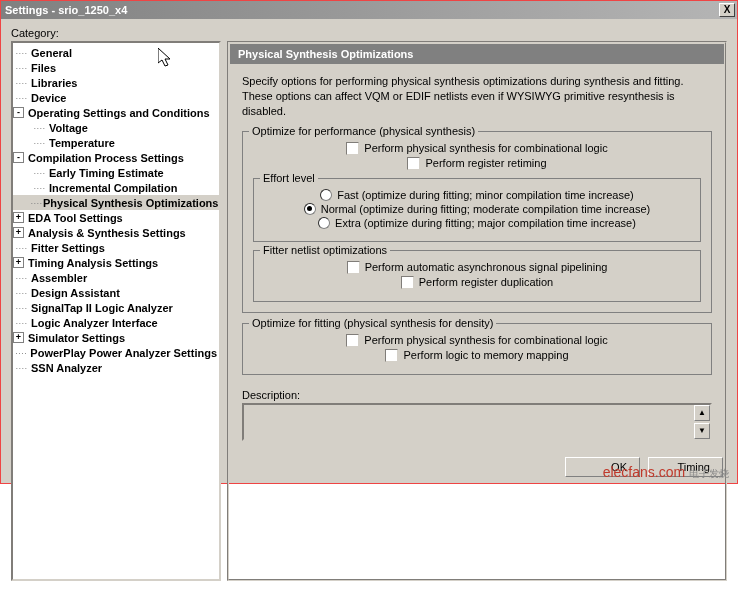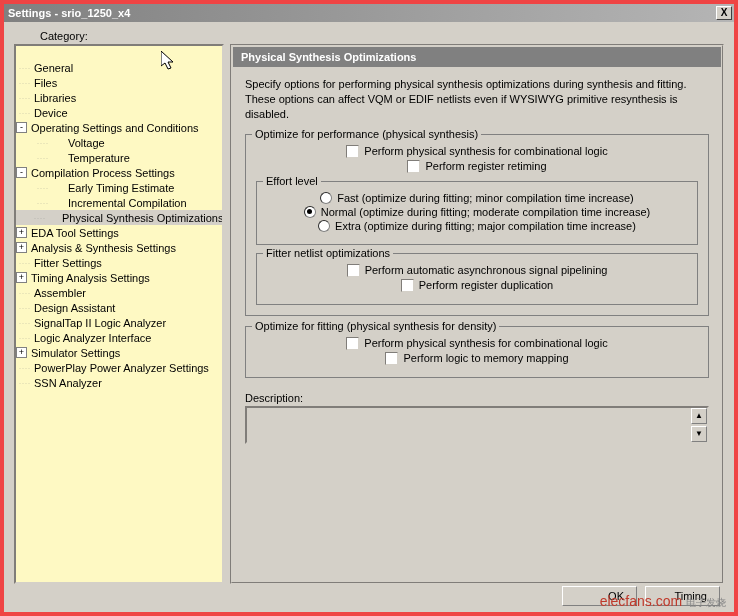--- a/index.html
+++ b/index.html
@@ -1,31 +1,31 @@
 <!DOCTYPE html>
 <html><head>
 <meta charset="utf-8">
 <style>
 * { box-sizing: border-box; margin: 0; padding: 0; }
 body { font-family: Tahoma, Arial, sans-serif; font-size: 11px; background: #fff; width: 738px; height: 616px; overflow: hidden; position: relative; }
-.window { width: 738px; height: 616px; background: #d4d0c8; border: 4px solid #ef4444; position: relative; }
+.window { width: 738px; height: 484px; background: #d4d0c8; border: 1px solid #ef4444; position: relative; }
 .titlebar { height: 18px; background: linear-gradient(90deg, #808080, #b5b5b5); display: flex; align-items: center; padding: 0 2px 0 4px; }
 .titlebar-text { color: #fff; font-weight: bold; font-size: 11px; flex: 1; }
 .close-btn { width: 16px; height: 14px; background: #d4d0c8; border: 1px solid #fff; border-right-color: #404040; border-bottom-color: #404040; font-family: Arial; font-size: 10px; font-weight: bold; text-align: center; line-height: 12px; cursor: pointer; }
 .content { position: absolute; top: 18px; left: 0; right: 0; bottom: 0; padding: 8px 10px; }
-.category-label { font-size: 11px; margin-bottom: 2px; display: block; margin-left: 26px; }
+.category-label { font-size: 11px; margin-bottom: 2px; display: block; }
 .layout { display: flex; gap: 6px; height: 540px; }
-.tree-panel { width: 210px; background: #fef9c3; border: 2px inset #d4d0c8; overflow: auto; padding: 14px 0; }
+.tree-panel { width: 210px; background: #ffffff; border: 2px inset #d4d0c8; overflow: auto; padding: 2px 0; font-weight: bold; }
 .tree-item { padding: 1px 2px; white-space: nowrap; cursor: pointer; display: flex; align-items: center; height: 15px; }
 .tree-item.selected { background: #d4d0c8; }
 .tree-dots { display: inline-block; width: 18px; text-align: center; color: #808080; font-size: 6px; letter-spacing: 1px; }
 .tree-exp { display: inline-block; width: 11px; height: 11px; border: 1px solid #808080; background: #fff; font-size: 9px; line-height: 9px; text-align: center; margin-right: 4px; cursor: pointer; }
 .tree-label { font-size: 11px; }
 .indent-1 { padding-left: 0px; }
-.indent-2 { padding-left: 18px; gap: 16px; }
+.indent-2 { padding-left: 18px; }
 .right-panel { flex: 1; border: 2px groove #d4d0c8; padding: 1px; display: flex; flex-direction: column; }
 .panel-header { background: #808080; color: #fff; font-weight: bold; padding: 4px 8px; font-size: 11px; }
 .panel-body { padding: 10px 12px; flex: 1; overflow: auto; }
 .desc-text { font-size: 11px; margin-bottom: 12px; line-height: 1.35; }
 .fieldset { border: 1px solid #808080; padding: 8px 10px 10px; margin-bottom: 10px; position: relative; }
 .fieldset-legend { position: absolute; top: -7px; left: 6px; background: #d4d0c8; padding: 0 3px; font-size: 11px; }
 .fieldset-inner { border: 1px solid #808080; padding: 8px 10px 10px; margin-top: 8px; position: relative; }
 .check-row, .radio-row { display: flex; align-items: center; gap: 5px; margin: 2px 0; font-size: 11px; justify-content: center; }
 .checkbox { width: 13px; height: 13px; background: #fff; border: 1px inset #d4d0c8; cursor: pointer; }
 .radio { width: 12px; height: 12px; border-radius: 50%; background: #fff; border: 1px inset #808080; cursor: pointer; display: flex; align-items: center; justify-content: center; }

